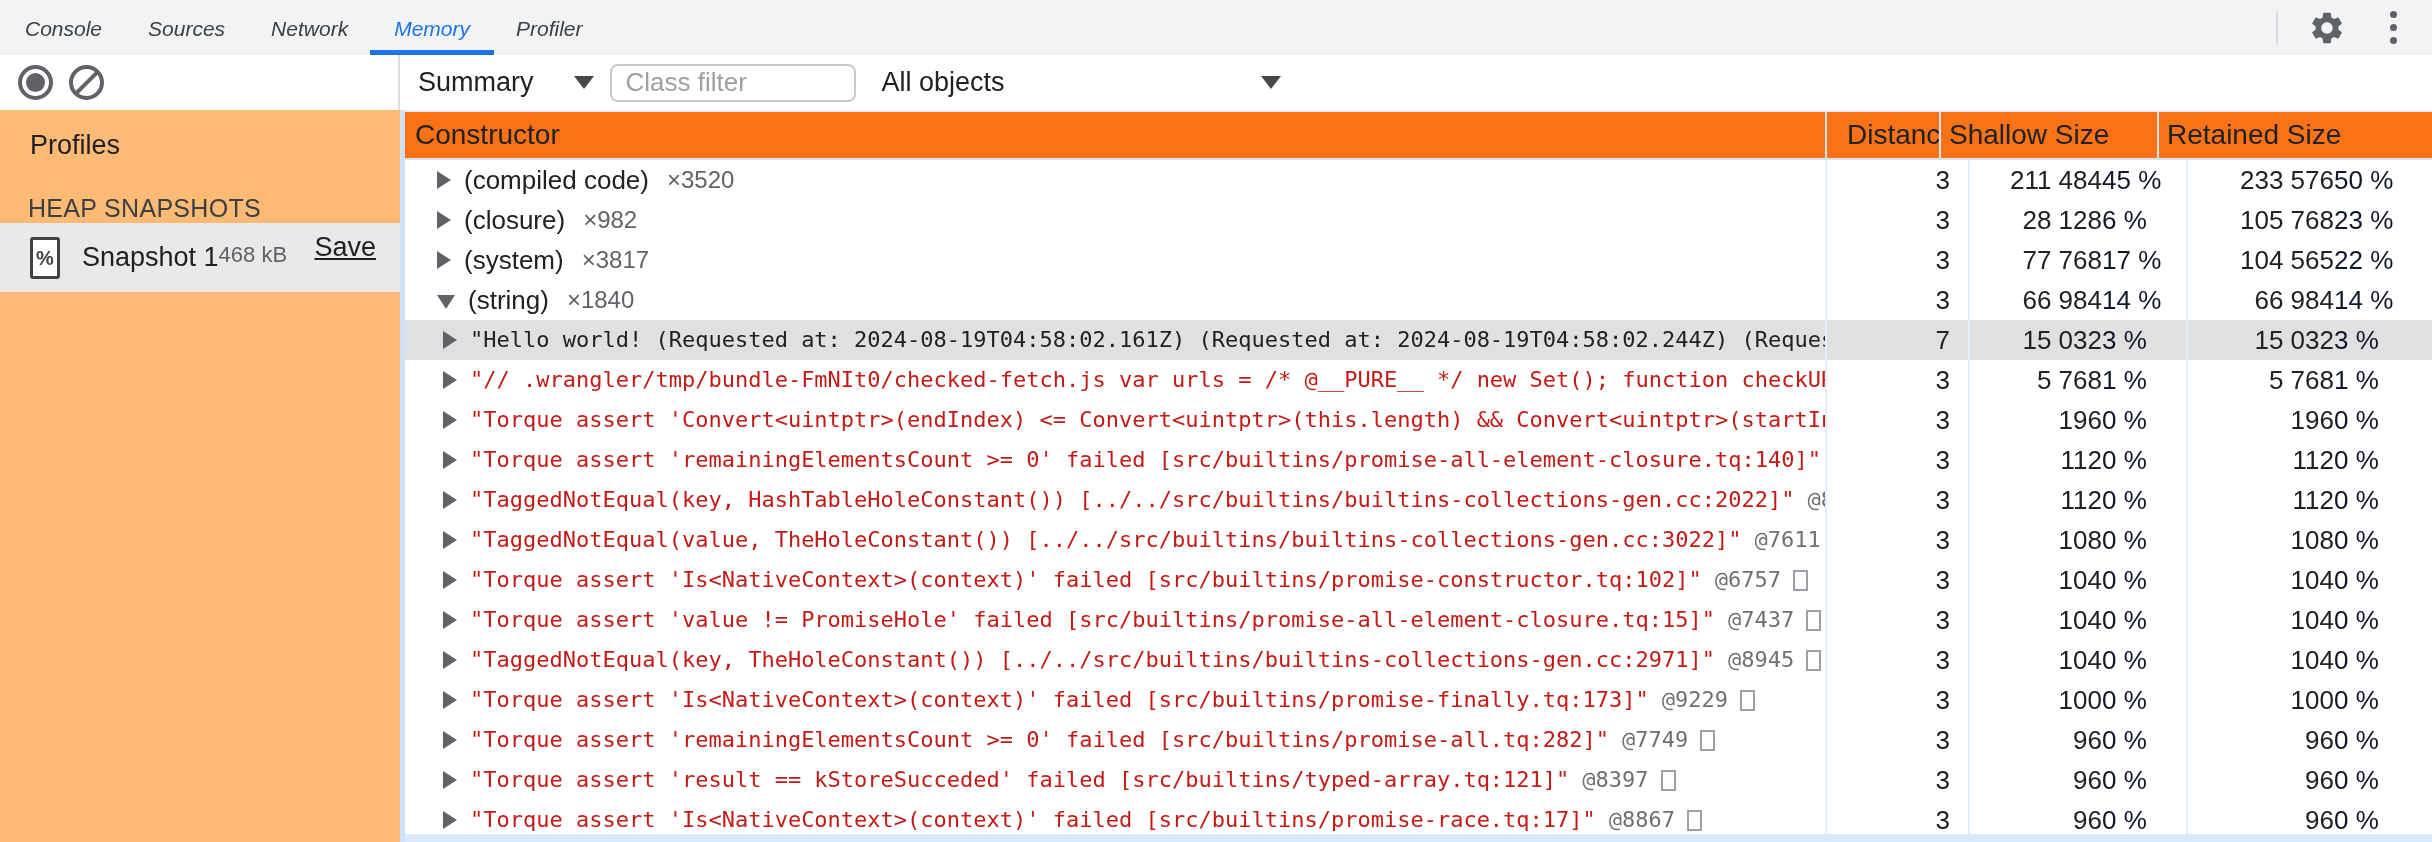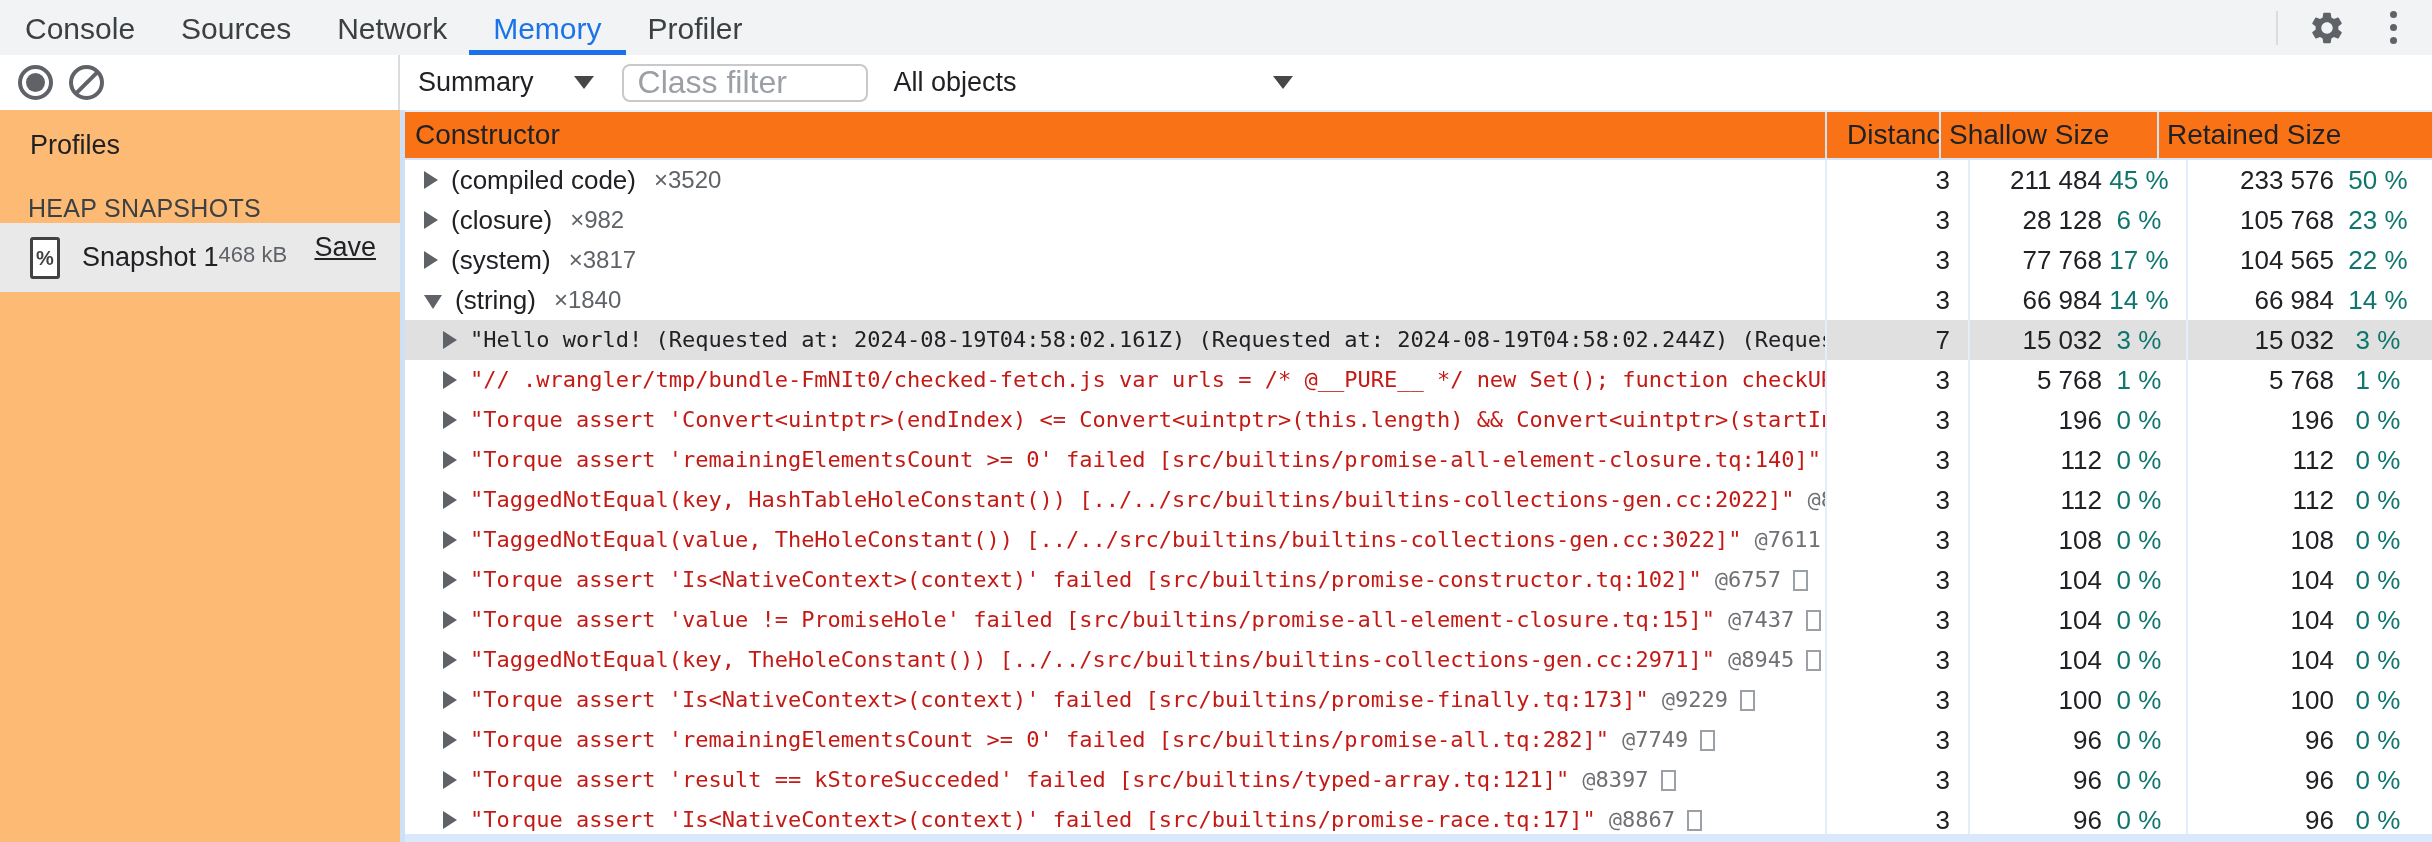--- a/index.html
+++ b/index.html
@@ -3,41 +3,41 @@
 <meta charset="utf-8">
 <style>
   html,body{margin:0;padding:0;}
   body{
     width:2432px;height:842px;position:relative;overflow:hidden;
     font-family:"Liberation Sans",sans-serif;background:#fff;
     -webkit-font-smoothing:antialiased;
   }
   
   .tabbar{position:absolute;top:0;left:0;width:2432px;height:55px;background:#f1f3f4;display:flex;align-items:center;}
-  .tab{font-size:30px;color:#3c4043;margin-right:46px;height:55px;line-height:57px;position:relative;cursor:pointer;white-space:nowrap;}
+  .tab{font-size:21px;color:#3c4043;margin-right:46px;height:55px;line-height:57px;position:relative;cursor:pointer;white-space:nowrap;font-style:italic;}
   .tab:first-child{margin-left:25px;}
   .tab.active{color:#1a73e8;}
   .tab.active::after{content:"";position:absolute;left:-24px;right:-24px;bottom:0;height:5px;background:#1a73e8;}
   .tabbar-right{margin-left:auto;display:flex;align-items:center;padding-right:26px;}
   .tb-sep{width:2px;height:34px;background:#dadce0;margin-right:30px;}
   .iconbtn{background:none;border:none;padding:0;margin:0;cursor:pointer;display:flex;align-items:center;justify-content:center;}
   .gear svg{width:38px;height:38px;fill:#5f6368;}
   .kebab{display:flex;flex-direction:column;gap:6px;margin-left:34px;width:26px;}
   .kebab i{width:7px;height:7px;border-radius:50%;background:#5f6368;align-self:center;}
   
   .toolbar{position:absolute;top:55px;left:0;width:2432px;height:55px;background:#fff;display:flex;}
   .toolbar-left{width:400px;flex:none;border-right:2px solid #dadce0;box-sizing:border-box;display:flex;align-items:center;padding-left:18px;gap:16px;}
   .rec-outer{display:block;width:27px;height:27px;border:4px solid #5f6368;border-radius:50%;position:relative;}
   .rec-inner{position:absolute;inset:4px;background:#5f6368;border-radius:50%;}
   .clear-circle{display:block;width:27px;height:27px;border:4px solid #5f6368;border-radius:50%;position:relative;}
   .clear-slash{position:absolute;left:-2px;top:12px;width:31px;height:4px;background:#5f6368;transform:rotate(-45deg);}
   .toolbar-main{flex:1;display:flex;align-items:center;padding-left:18px;}
   .select{display:flex;align-items:center;cursor:pointer;color:#202124;font-size:27px;}
   .dd-arrow{width:0;height:0;border-left:10px solid transparent;border-right:10px solid transparent;border-top:13px solid #474747;margin-left:40px;}
-  .filter{width:214px;height:34px;border:2px solid #c9c9c9;border-radius:8px;font-size:32px;color:#202124;padding:0 14px;outline:none;margin-left:28px;font-family:"Liberation Sans",sans-serif;}
+  .filter{width:214px;height:34px;border:2px solid #c9c9c9;border-radius:8px;font-size:26px;color:#202124;padding:0 14px;outline:none;margin-left:16px;font-family:"Liberation Sans",sans-serif;}
   .filter::placeholder{color:#9aa0a6;}
   .select.objects{margin-left:26px;}
   .select.objects .dd-arrow{margin-left:256px;}
   
   .sidebar{position:absolute;top:110px;left:0;width:400px;height:732px;background:#fdba74;}
   .sidebar-title{position:absolute;left:30px;top:20px;font-size:27px;color:#202124;}
   .sidebar-section{position:absolute;left:28px;top:84px;font-size:25px;color:#3c4043;letter-spacing:.3px;}
   .snapshot{position:absolute;left:0;top:113px;width:400px;height:69px;background:#e9e9e9;display:flex;align-items:center;cursor:pointer;}
   .snap-icon{margin-left:30px;width:24px;height:36px;border:3px solid #424242;border-radius:3px;background:#fff;display:flex;align-items:center;justify-content:center;flex:none;}
   .snap-glyph{font-size:20px;font-weight:bold;color:#424242;line-height:1;}
@@ -49,37 +49,37 @@
   .main{position:absolute;top:110px;left:400px;width:2032px;height:732px;background:#fff;border-left:5px solid #cfe0f6;box-sizing:border-box;}
   .grid-header{height:50px;display:flex;background:#f97316;border-top:2px solid #e7eef9;border-bottom:2px solid #d6e4f5;box-sizing:border-box;font-size:28px;color:#202124;}
   .grid-header>div{line-height:45px;box-sizing:border-box;white-space:nowrap;overflow:hidden;}
   .h-ctor{width:1420px;padding-left:10px;}
   .h-dist{width:114px;border-left:2px solid #d6e4f5;padding-left:20px;}
   .h-shallow{width:218px;border-left:2px solid #d6e4f5;padding-left:8px;}
   .h-retained{flex:1;border-left:2px solid #d6e4f5;padding-left:8px;}
   .grid-rows{position:absolute;top:50px;left:0;right:0;bottom:0;overflow:hidden;}
   .row{display:flex;height:40px;line-height:40px;cursor:default;}
   .row.selected{background:#e0e0e0;}
-  .c-ctor{width:1420px;box-sizing:border-box;display:flex;align-items:center;overflow:hidden;white-space:nowrap;padding-left:19px;flex:none;}
+  .c-ctor{width:1420px;box-sizing:border-box;display:flex;align-items:center;overflow:hidden;white-space:nowrap;padding-left:32px;flex:none;}
   .row.string .c-ctor{padding-left:38px;}
   .twisty{flex:none;margin-right:13px;}
   .twisty.closed{width:0;height:0;border-top:9px solid transparent;border-bottom:9px solid transparent;border-left:14px solid #5f6368;}
   .twisty.open{width:0;height:0;border-left:9px solid transparent;border-right:9px solid transparent;border-top:14px solid #5f6368;margin-top:4px;}
   .ctor-text{flex:none;font-size:26px;color:#202124;}
   .count{flex:none;font-size:24px;color:#5f6368;margin-left:18px;}
   .row.string .ctor-text{font-family:"DejaVu Sans Mono",monospace;font-size:22px;color:#c41a16;}
   .row.string.selected .ctor-text{color:#202124;}
   .objid{flex:none;font-family:"DejaVu Sans Mono",monospace;font-size:22px;color:#6e7074;margin-left:13px;}
   .tofu{flex:none;width:15px;height:21px;border:2px solid #9aa0a6;box-sizing:border-box;margin-left:12px;}
   .c-dist{width:143px;flex:none;border-left:2px solid #e4edf9;box-sizing:border-box;text-align:right;padding-right:18px;font-size:26px;color:#202124;}
   .c-size{display:flex;box-sizing:border-box;border-left:2px solid #e4edf9;font-size:26px;flex:none;}
   .c-shallow{width:218px;padding-left:36px;}
   .c-retained{width:246px;flex:1;}
   .num{flex:1;text-align:right;color:#202124;}
-  .pct{width:74px;flex:none;text-align:center;color:#0f766e;padding-right:10px;}
+  .pct{width:74px;flex:none;text-align:left;color:#0f172a;padding-right:10px;}
   .c-retained .pct{width:88px;}
   .bottom-strip{position:absolute;left:0;right:0;bottom:0;height:8px;background:#d9e8fb;z-index:3;}
 </style>
 </head>
 <body>
 
 <div class="tabbar">
   <div class="tab">Console</div>
   <div class="tab">Sources</div>
   <div class="tab">Network</div>

